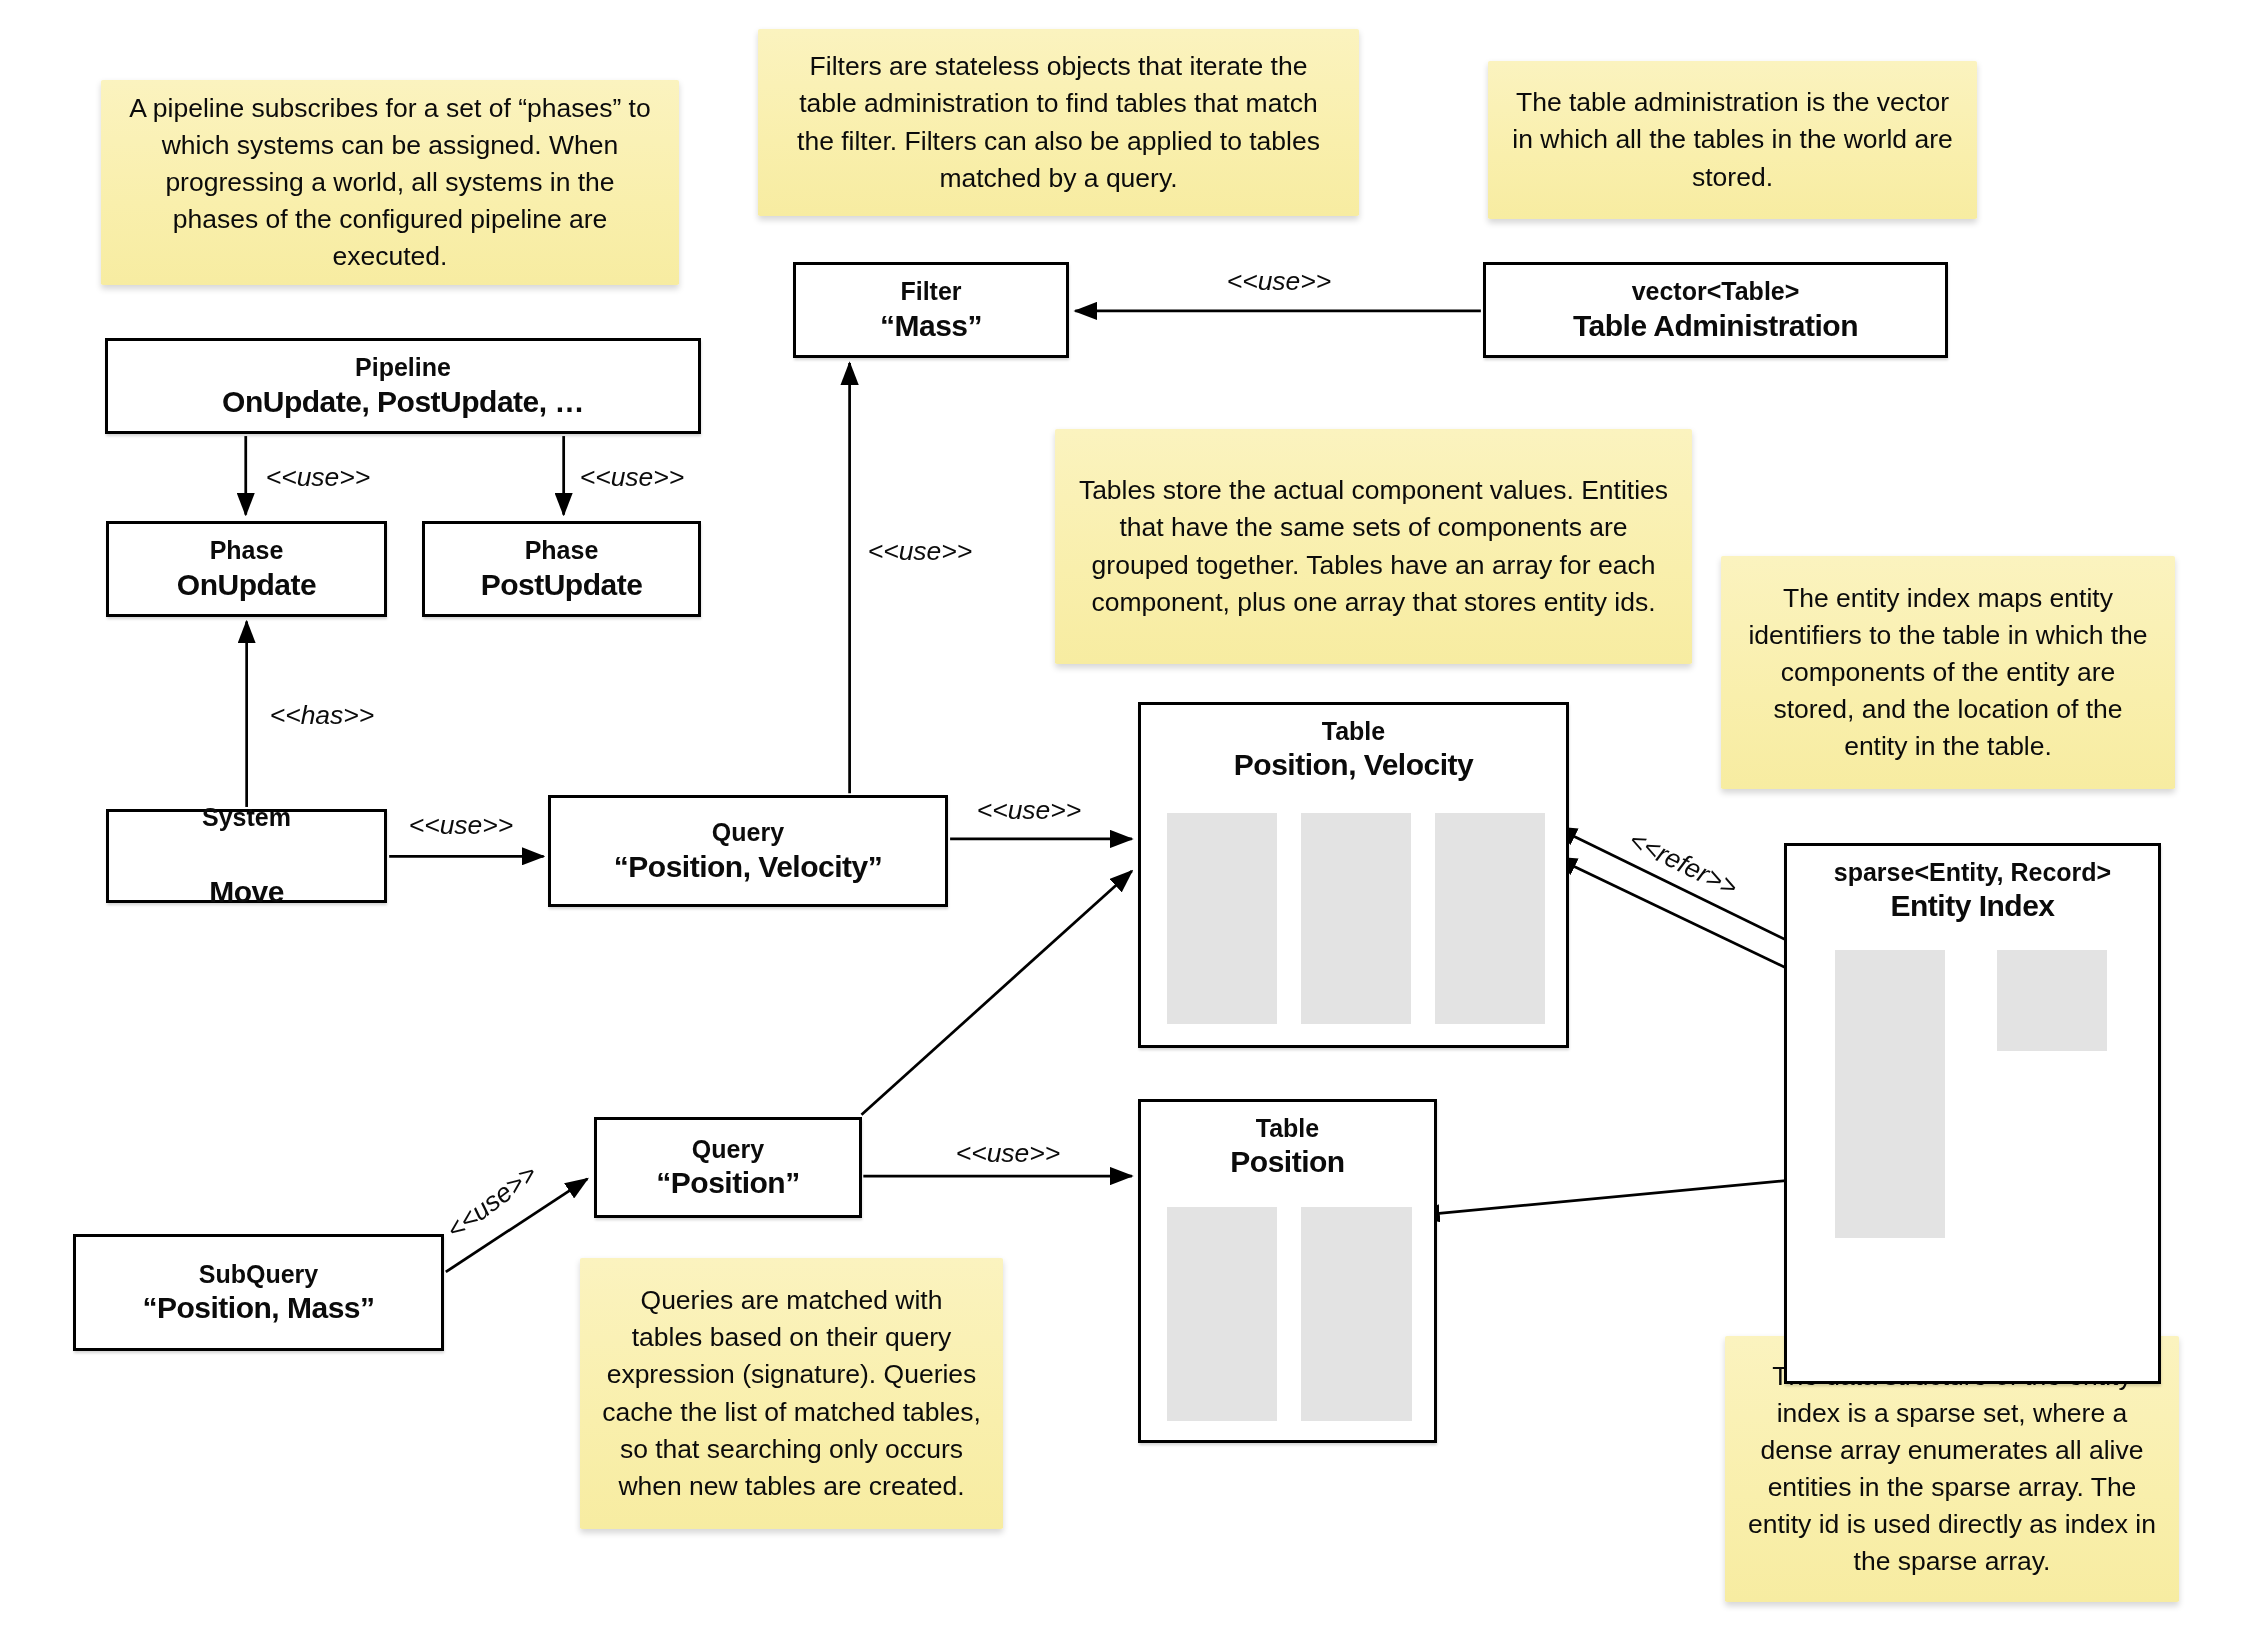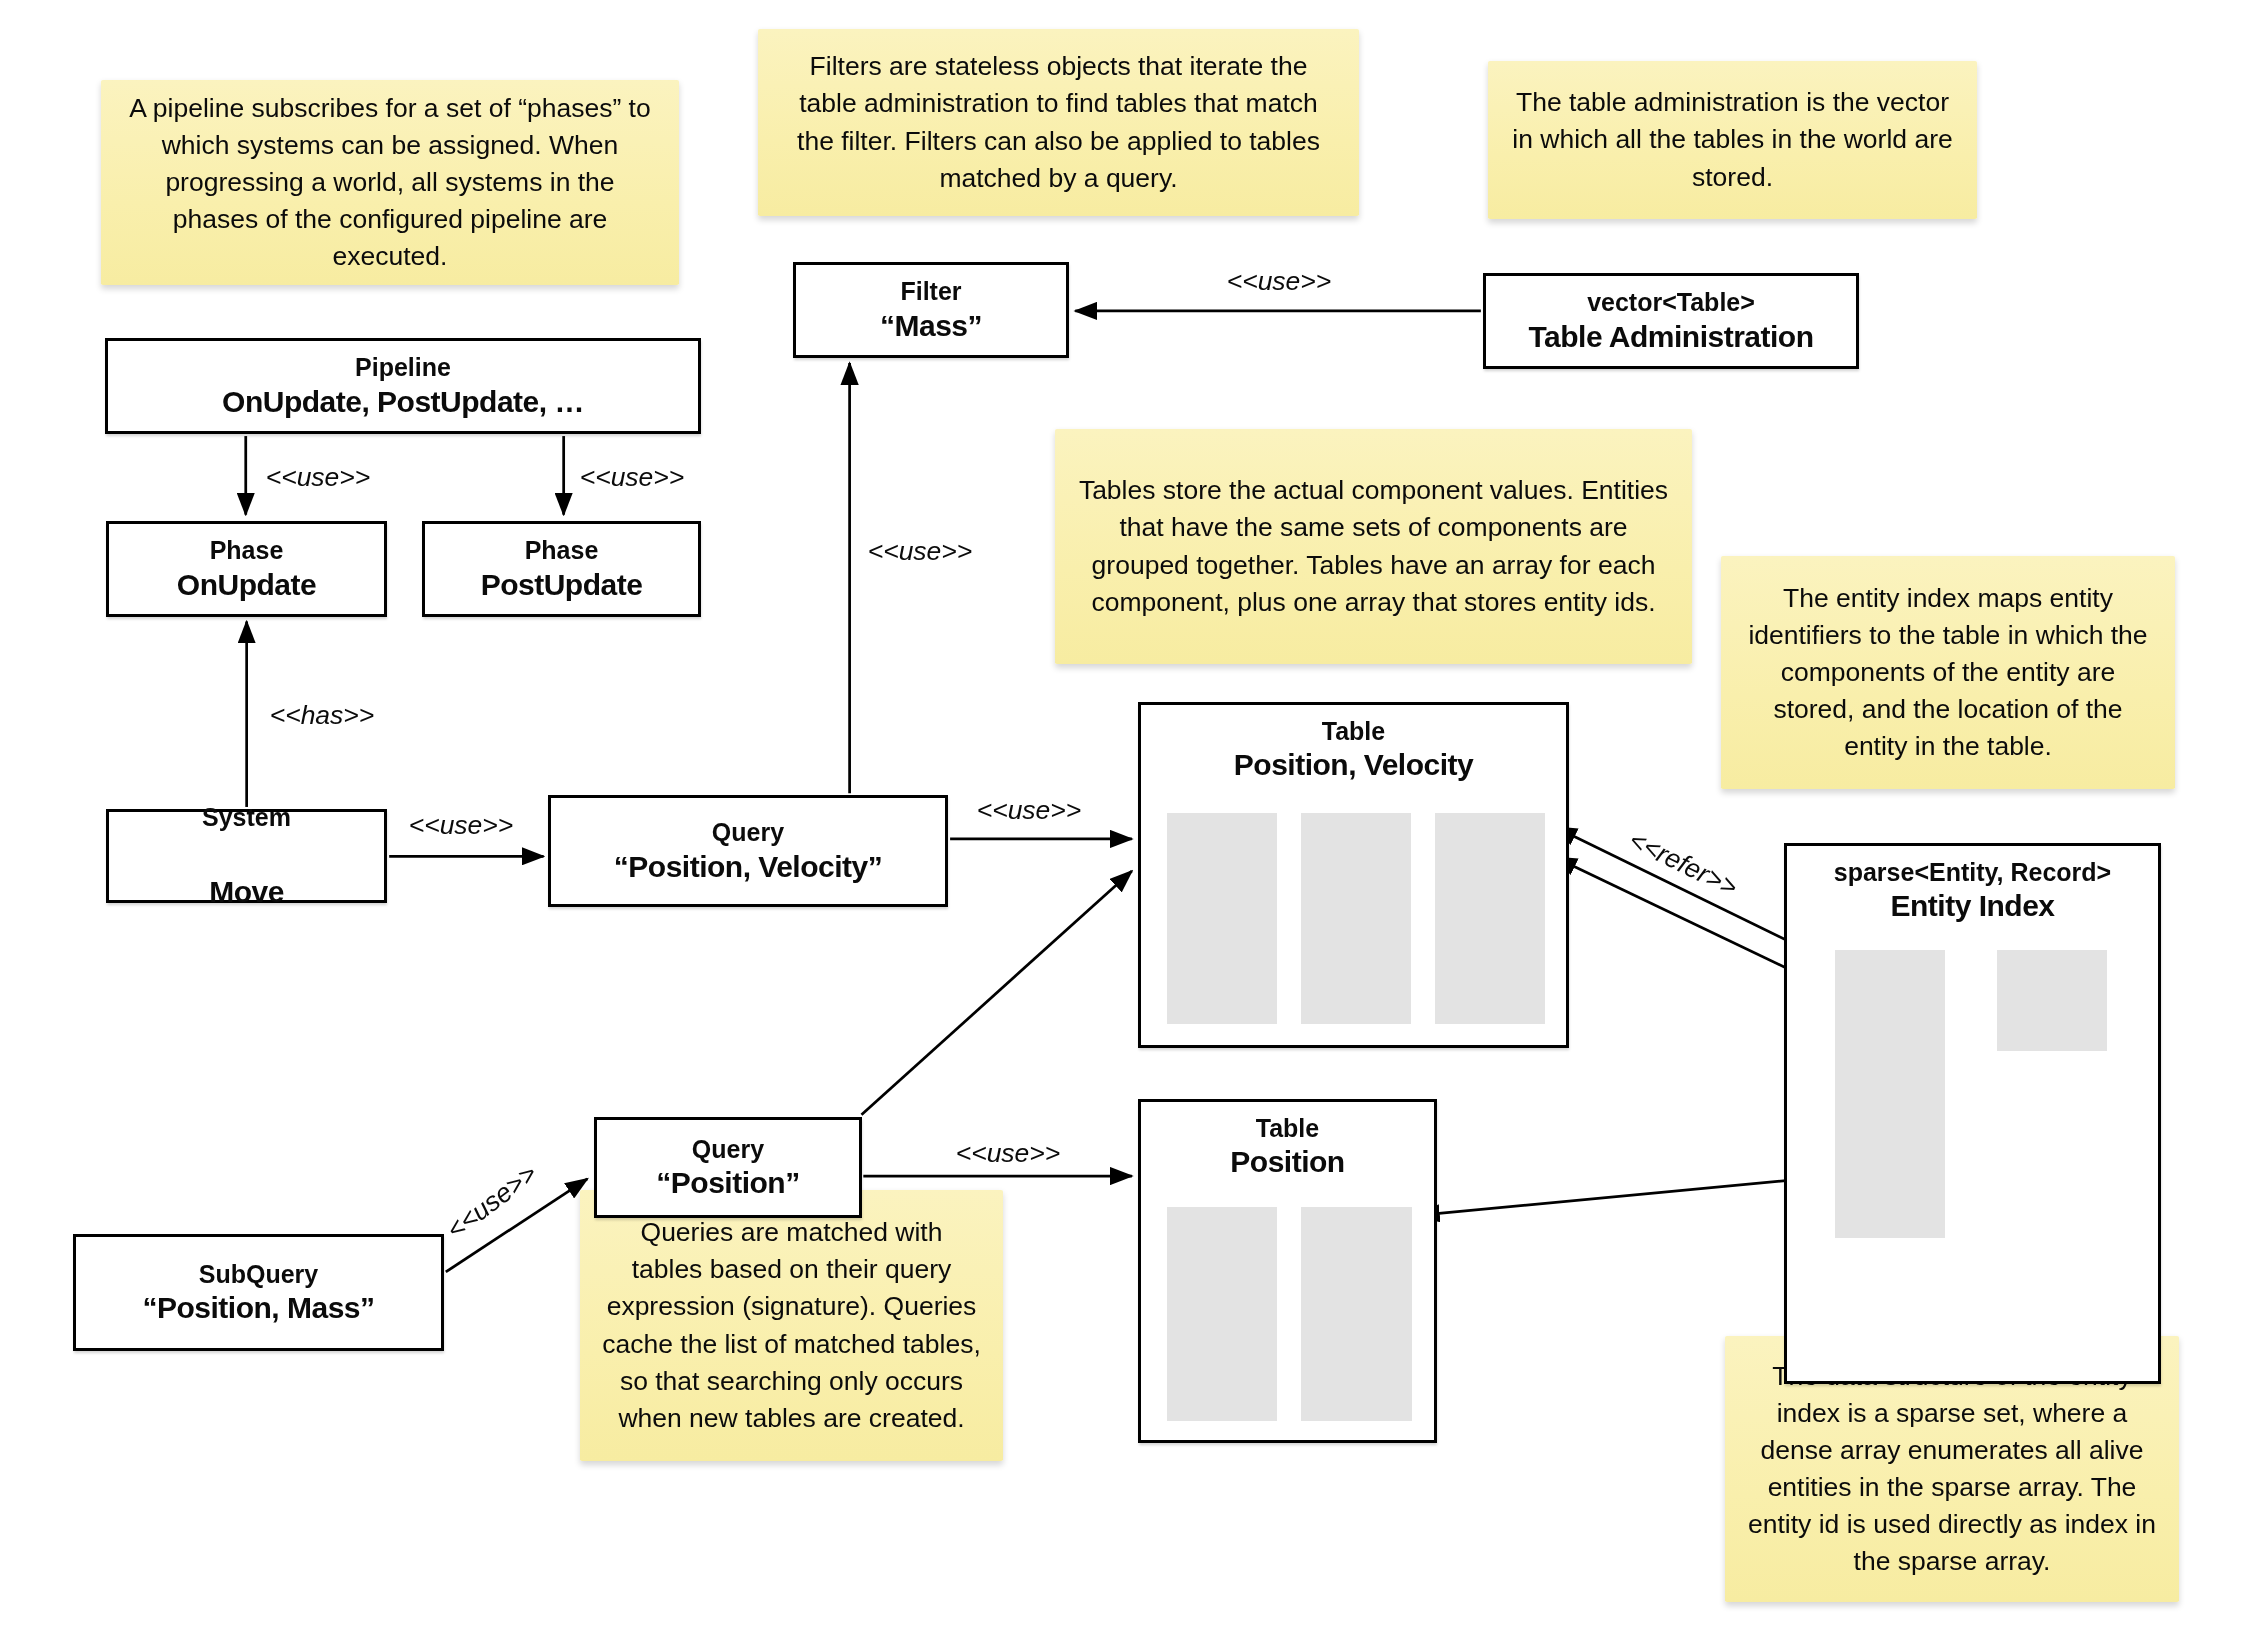--- a/index.html
+++ b/index.html
@@ -71,21 +71,21 @@
     <line x1="2180" y1="1053" x2="2131" y2="1053" marker-end="url(#ah)"></line>
     <line x1="2180" y1="1081" x2="2131" y2="1081" marker-end="url(#ah)"></line>
     <line x1="2183" y1="1106" x2="2126" y2="1258" marker-end="url(#ah)"></line>
   </svg>
 
   <div class="note" style="left:101px;top:80px;width:578px;height:205px;">A pipeline subscribes for a set of “phases” to which systems can be assigned. When progressing a world, all systems in the phases of the configured pipeline are executed.</div>
   <div class="note" style="left:758px;top:29px;width:601px;height:187px;">Filters are stateless objects that iterate the table administration to find tables that match the filter. Filters can also be applied to tables matched by a query.</div>
   <div class="note" style="left:1488px;top:61px;width:489px;height:158px;">The table administration is the vector in which all the tables in the world are stored.</div>
   <div class="note" style="left:1055px;top:429px;width:637px;height:235px;">Tables store the actual component values. Entities that have the same sets of components are grouped together. Tables have an array for each component, plus one array that stores entity ids.</div>
   <div class="note" style="left:1721px;top:556px;width:454px;height:233px;">The entity index maps entity identifiers to the table in which the components of the entity are stored, and the location of the entity in the table.</div>
-  <div class="note" style="left:580px;top:1190px;width:423px;height:271px;">Queries are matched with tables based on their query expression (signature). Queries cache the list of matched tables, so that searching only occurs when new tables are created.</div>
+  <div class="note" style="left:580px;top:1258px;width:423px;height:271px;">Queries are matched with tables based on their query expression (signature). Queries cache the list of matched tables, so that searching only occurs when new tables are created.</div>
   <div class="note" style="left:1725px;top:1336px;width:454px;height:266px;">The data structure of the entity index is a sparse set, where a dense array enumerates all alive entities in the sparse array. The entity id is used directly as index in the sparse array.</div>
 
   <div class="ubox" style="left:105px;top:338px;width:596px;height:96px;">
     <span class="stereo">Pipeline</span>
     <span class="bname">OnUpdate, PostUpdate, …</span>
   </div>
 
   <div class="ubox" style="left:106px;top:521px;width:281px;height:96px;">
     <span class="stereo">Phase</span>
     <span class="bname">OnUpdate</span>
@@ -104,21 +104,21 @@
   <div class="ubox" style="left:548px;top:795px;width:400px;height:112px;">
     <span class="stereo">Query</span>
     <span class="bname">“Position, Velocity”</span>
   </div>
 
   <div class="ubox" style="left:793px;top:262px;width:276px;height:96px;">
     <span class="stereo">Filter</span>
     <span class="bname">“Mass”</span>
   </div>
 
-  <div class="ubox" style="left:1483px;top:262px;width:376px;height:96px;margin-top:11px;">
+  <div class="ubox" style="left:1483px;top:262px;width:465px;height:96px;">
     <span class="stereo">vector&lt;Table&gt;</span>
     <span class="bname">Table Administration</span>
   </div>
 
   <div class="ubox" style="left:594px;top:1117px;width:268px;height:101px;">
     <span class="stereo">Query</span>
     <span class="bname">“Position”</span>
   </div>
 
   <div class="ubox" style="left:73px;top:1234px;width:371px;height:117px;">

